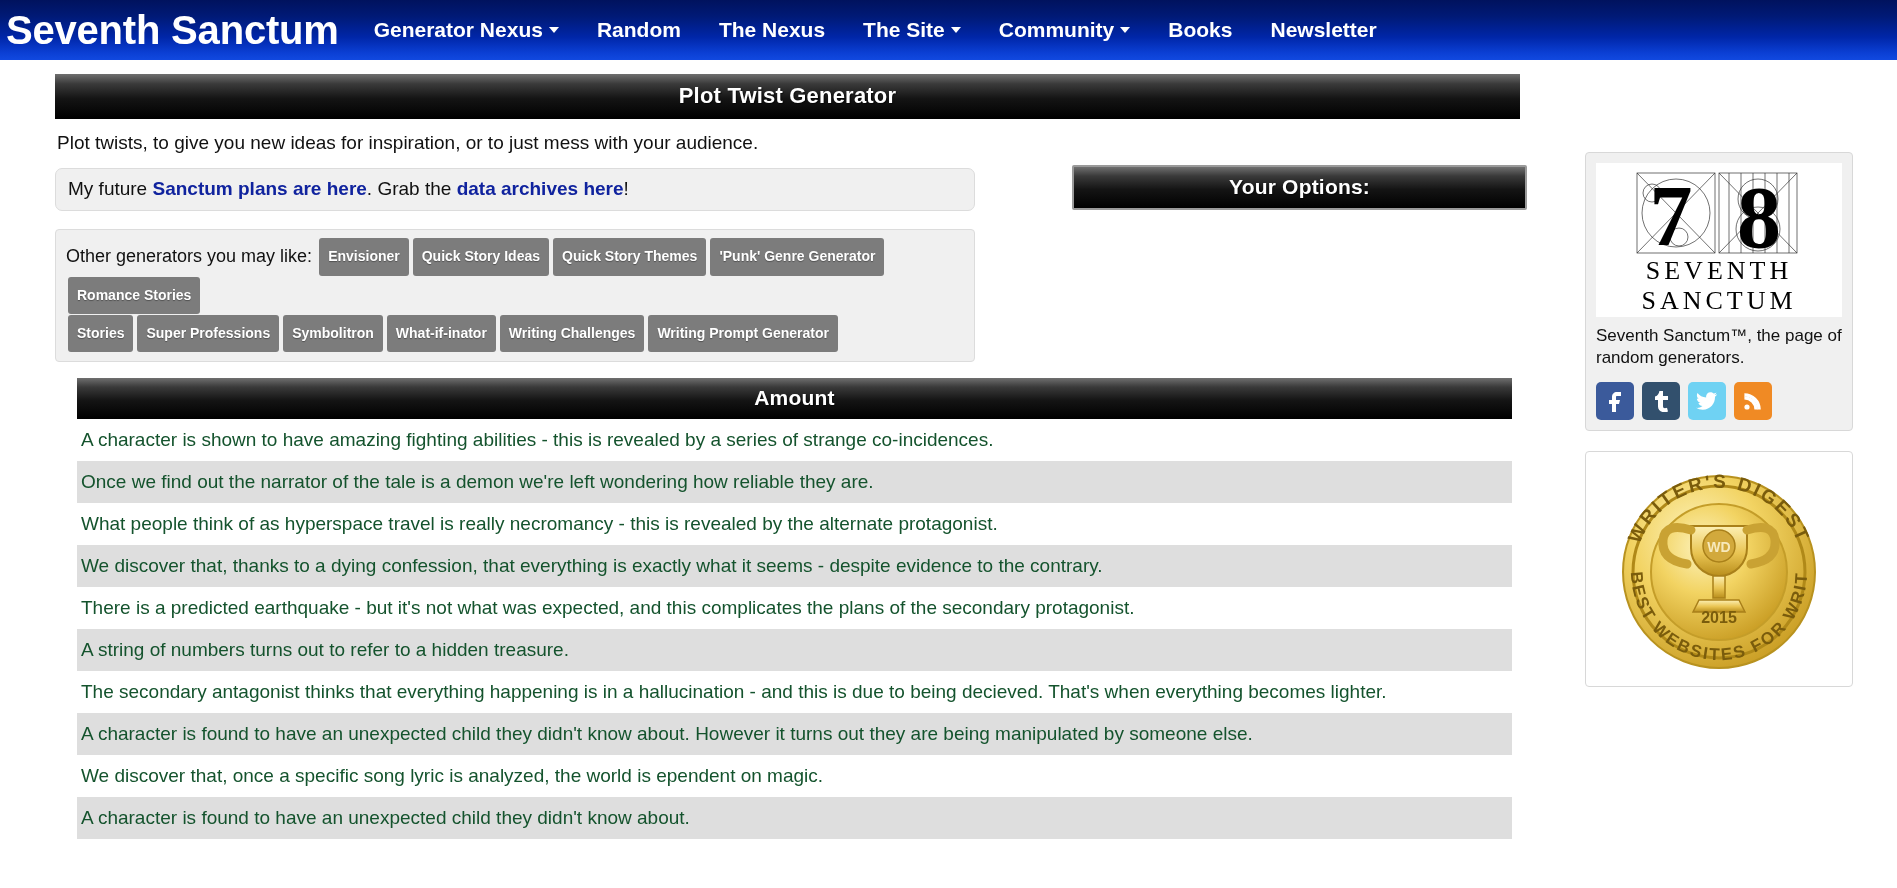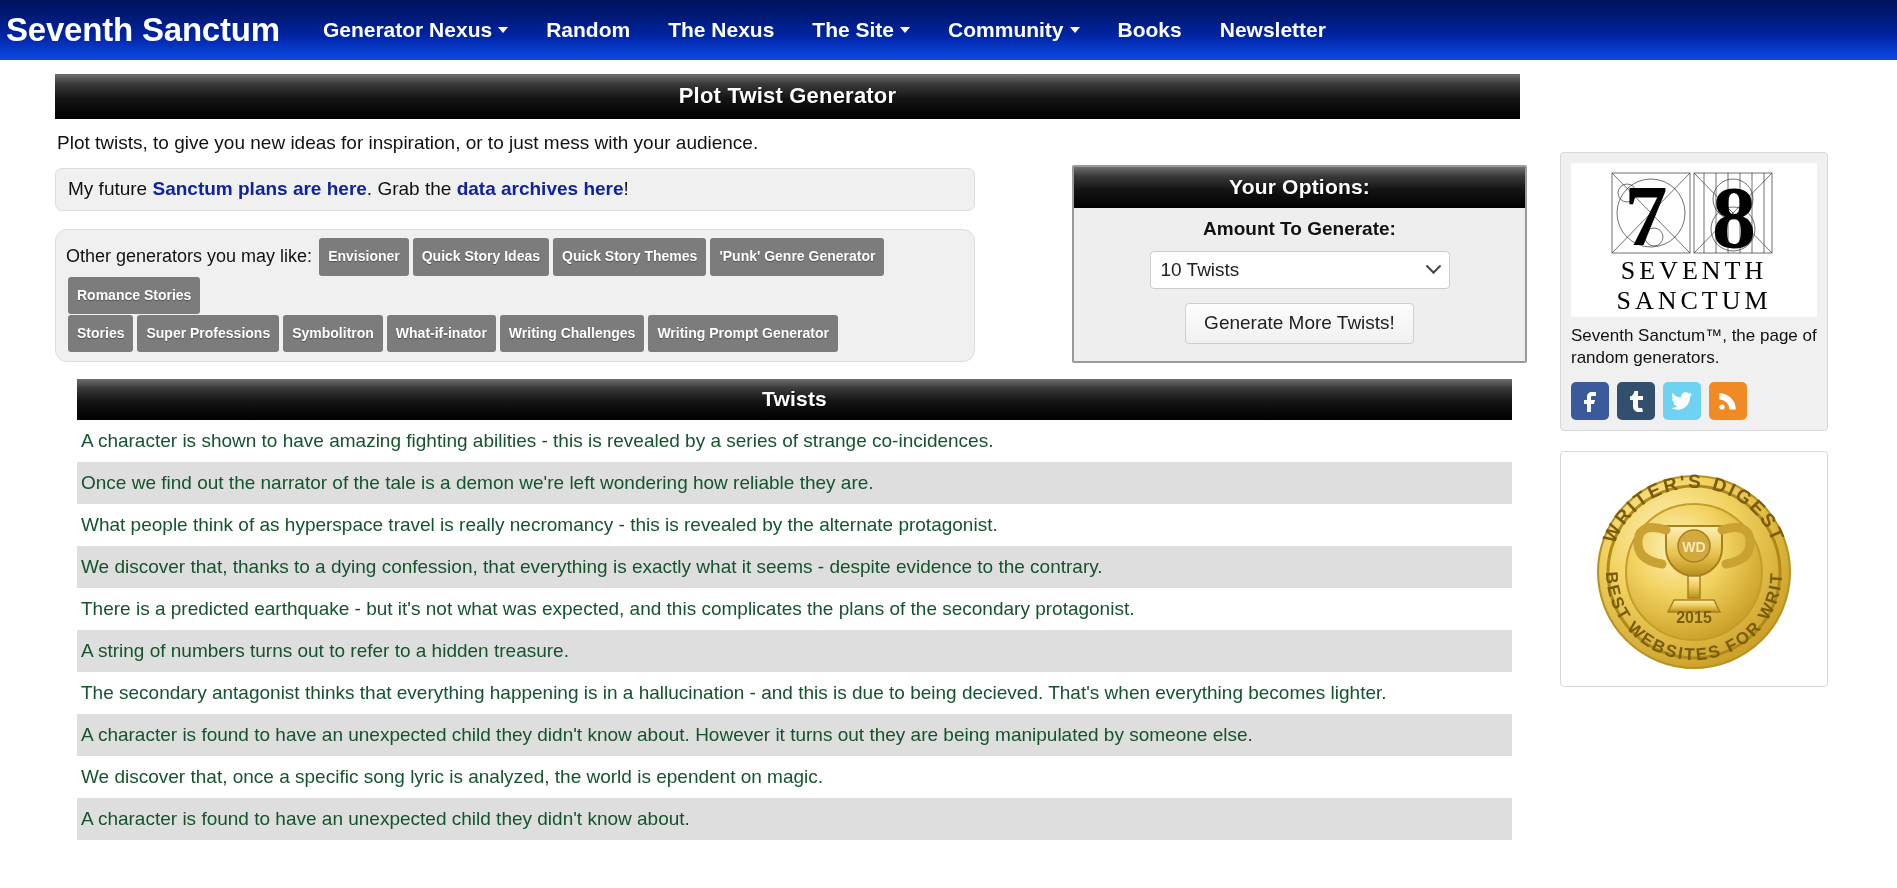--- a/index.html
+++ b/index.html
@@ -16,24 +16,24 @@
     height: 60px;
     width: 100%;
     background: linear-gradient(to bottom, #00125e 0%, #001a77 28%, #0026a8 62%, #0b3fd4 88%, #1149e0 100%);
     display: flex;
     align-items: center;
     padding-left: 6px;
     position: relative;
   }
   .brand {
     color: #ffffff;
-    font-size: 33px;
+    font-size: 40px;
     font-weight: bold;
     letter-spacing: -0.2px;
-    margin-right: 24px;
+    margin-right: 16px;
     white-space: nowrap;
     text-decoration: none;
   }
   .nav-items { display: flex; align-items: center; gap: 0px; }
   .nav-item {
     color: #ffffff;
     font-size: 21px;
     font-weight: bold;
     padding: 0 19px;
     white-space: nowrap;
@@ -49,20 +49,21 @@
     border-left: 5px solid transparent;
     border-right: 5px solid transparent;
     border-top: 6px solid #ffffff;
   }
 
   
   .page {
     display: flex;
     padding: 14px 0 0 0;
     width: 100%;
+    gap: 25px;
   }
   .content {
     width: 1560px;
     padding-left: 55px;
     padding-right: 16px;
   }
   .sidebar {
     width: 300px;
     padding-top: 78px;
   }
@@ -97,21 +98,21 @@
     font-size: 19px;
     color: #111;
   }
   .notice a { color: #10239e; font-weight: bold; text-decoration: none; }
 
   .othergen {
     margin-top: 18px;
     width: 920px;
     background: #f0f0f0;
     border: 1px solid #dcdcdc;
-    border-radius: 12px;
+    border-radius: 4px;
     padding: 8px 10px 9px 10px;
     font-size: 18px;
     color: #111;
     line-height: 2.05;
   }
   .badge {
     display: inline-block;
     background: #7c7c7c;
     color: #ffffff;
     font-size: 14px;
@@ -255,33 +256,25 @@
         <div class="lede">Plot twists, to give you new ideas for inspiration, or to just mess with your audience.</div>
 
         <div class="notice"><span>My future </span><a>Sanctum plans are here</a><span>. Grab the </span><a>data archives here</a><span>!</span></div>
 
         <div class="othergen"><span>Other generators you may like:</span> <span class="badge">Envisioner</span><span class="badge">Quick Story Ideas</span><span class="badge">Quick Story Themes</span><span class="badge">'Punk' Genre Generator</span><span class="badge">Romance Stories</span><br><span class="badge">Stories</span><span class="badge">Super Professions</span><span class="badge">Symbolitron</span><span class="badge">What-if-inator</span><span class="badge">Writing Challenges</span><span class="badge">Writing Prompt Generator</span></div>
 
       </div>
 
       <div class="options">
         <div class="bar">Your Options:</div>
-        <div class="options-body">
-          <div class="opt-label">Amount To Generate:</div>
-          <div class="opt-select">
-            <span>10 Twists</span>
-            <span class="chev"></span>
-          </div>
-          <div class="gen-btn">Generate More Twists!</div>
-        </div>
       </div>
     </div>
 
     <div class="twists-wrap">
-      <div class="bar">Twists</div>
+      <div class="bar">Amount</div>
       <div class="row">A character is shown to have amazing fighting abilities - this is revealed by a series of strange co-incidences.</div>
       <div class="row alt">Once we find out the narrator of the tale is a demon we're left wondering how reliable they are.</div>
       <div class="row">What people think of as hyperspace travel is really necromancy - this is revealed by the alternate protagonist.</div>
       <div class="row alt">We discover that, thanks to a dying confession, that everything is exactly what it seems - despite evidence to the contrary.</div>
       <div class="row">There is a predicted earthquake - but it's not what was expected, and this complicates the plans of the secondary protagonist.</div>
       <div class="row alt">A string of numbers turns out to refer to a hidden treasure.</div>
       <div class="row">The secondary antagonist thinks that everything happening is in a hallucination - and this is due to being decieved. That's when everything becomes lighter.</div>
       <div class="row alt">A character is found to have an unexpected child they didn't know about. However it turns out they are being manipulated by someone else.</div>
       <div class="row">We discover that, once a specific song lyric is analyzed, the world is ependent on magic.</div>
       <div class="row alt">A character is found to have an unexpected child they didn't know about.</div>

